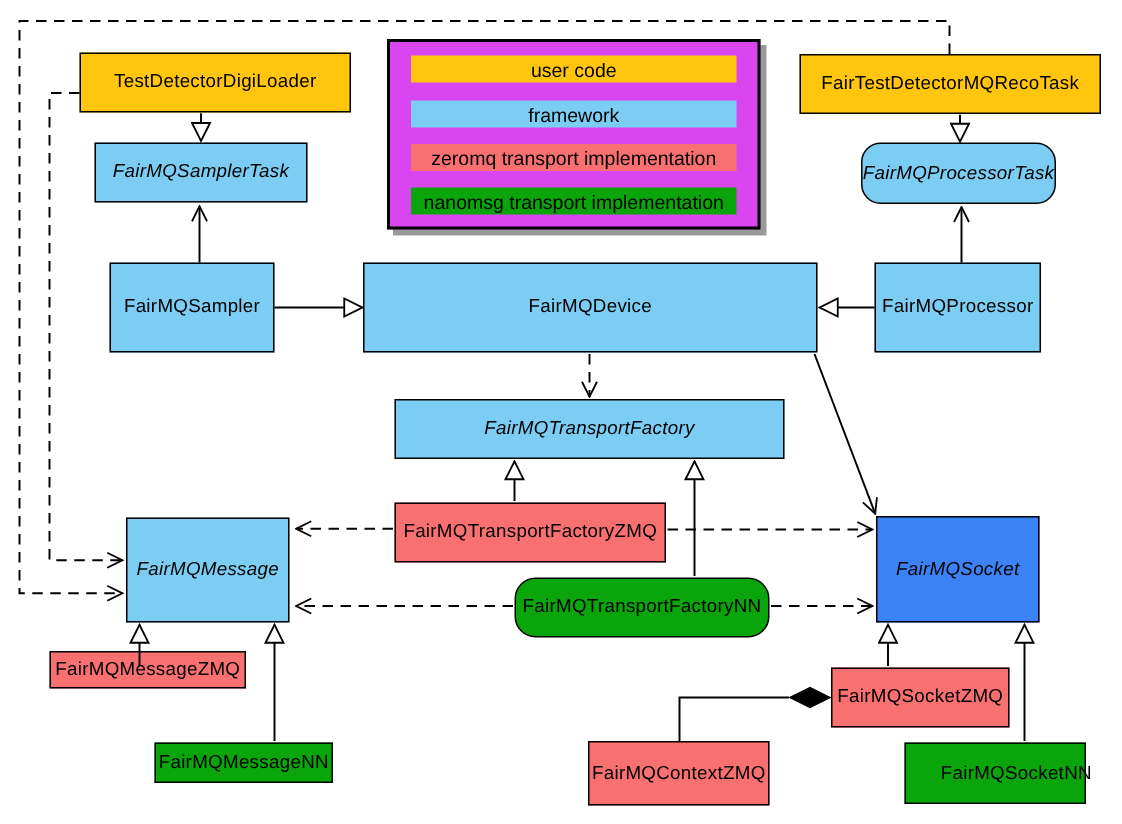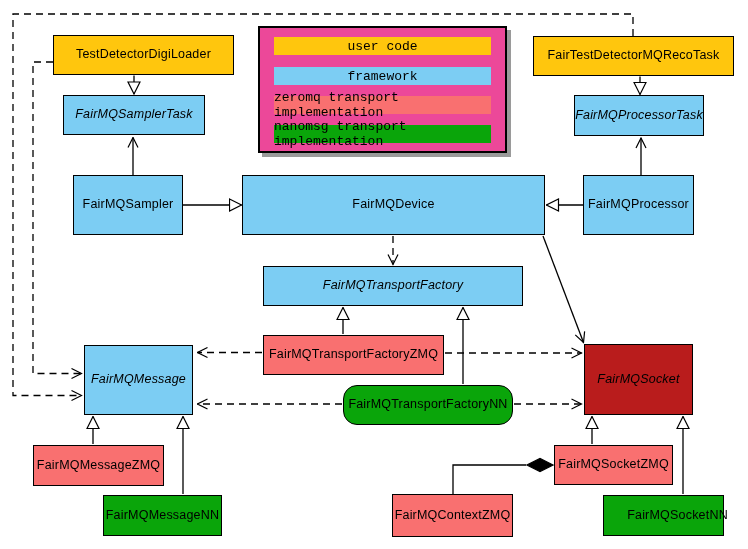--- a/index.html
+++ b/index.html
@@ -16,53 +16,53 @@
   .p2{left:63px;top:95px;width:142px;height:40px}
   .p3{left:574px;top:95px;width:130px;height:41px}
   .p4{left:73px;top:175px;width:110px;height:60px}
   .p5{left:242px;top:175px;width:303px;height:60px}
   .p6{left:583px;top:175px;width:111px;height:60px}
   .p7{left:263px;top:266px;width:260px;height:40px}
   .p8{left:263px;top:335px;width:181px;height:40px}
   .p9{left:343px;top:385px;width:170px;height:40px}
   .p10{left:84px;top:345px;width:109px;height:70px}
   .p11{left:584px;top:344px;width:109px;height:71px}
-  .p12{left:33px;top:445px;width:131px;height:41px}
-  .p13{left:103px;top:495px;width:119px;height:41px}
+  .p12{left:33px;top:434px;width:131px;height:25px}
+  .p13{left:103px;top:495px;width:119px;height:27px}
   .p14{left:554px;top:445px;width:119px;height:40px}
   .p15{left:603px;top:495px;width:121px;height:41px}
   .p16{left:392px;top:494px;width:121px;height:43px}
   
   .legend{position:absolute;left:258px;top:26px;width:249px;height:127px;
-          background:#ec4899;border:2px solid #000;box-sizing:border-box;
-          box-shadow:4px 4px 0 #9a9a9a;z-index:1;font-family:Liberation Mono, monospace;}
+          background:#d946ef;border:2px solid #000;box-sizing:border-box;
+          box-shadow:4px 4px 0 #9a9a9a;z-index:1;}
   .lbar{position:absolute;left:14px;width:217px;height:18px;
         display:flex;align-items:center;justify-content:center;
         font-size:13px;color:#000;}
   .l0{top:9px}.l1{top:39px}.l2{top:68px}.l3{top:97px}
   
   #edges{position:absolute;left:0;top:0;z-index:2;pointer-events:none;}
 </style>
 </head>
 <body>
 
 <div id="canvas">
 
   <div class="node p0" style="background: rgb(255, 198, 13);">TestDetectorDigiLoader</div>
   <div class="node p1" style="background: rgb(255, 198, 13);">FairTestDetectorMQRecoTask</div>
   <div class="node p2 abstract" style="background: rgb(124, 205, 243);">FairMQSamplerTask</div>
-  <div class="node p3 abstract" style="background: rgb(124, 205, 243);">FairMQProcessorTask</div>
+  <div class="node p3 abstract" style="background: rgb(124, 205, 243); border-radius: 13px;">FairMQProcessorTask</div>
   <div class="node p4" style="background: rgb(124, 205, 243);">FairMQSampler</div>
   <div class="node p5" style="background: rgb(124, 205, 243);">FairMQDevice</div>
   <div class="node p6" style="background: rgb(124, 205, 243);">FairMQProcessor</div>
   <div class="node p8" style="background: rgb(249, 112, 112);">FairMQTransportFactoryZMQ</div>
   <div class="node p7 abstract" style="background: rgb(124, 205, 243);">FairMQTransportFactory</div>
   <div class="node p9" style="background: rgb(10, 165, 10); border-radius: 14px;">FairMQTransportFactoryNN</div>
   <div class="node p10 abstract" style="background: rgb(124, 205, 243);">FairMQMessage</div>
-  <div class="node p11 abstract" style="background: #b91c1c;">FairMQSocket</div>
+  <div class="node p11 abstract" style="background: #3b82f6;">FairMQSocket</div>
   <div class="node p12" style="background: rgb(249, 112, 112);">FairMQMessageZMQ</div>
   <div class="node p13" style="background: rgb(10, 165, 10);">FairMQMessageNN</div>
   <div class="node p14" style="background: rgb(249, 112, 112);">FairMQSocketZMQ</div>
   <div class="node p15" style="background: rgb(10, 165, 10); padding-left: 28px;">FairMQSocketNN</div>
   <div class="node p16" style="background: rgb(249, 112, 112);">FairMQContextZMQ</div>
 
   <div class="legend">
     <div class="lbar l0" style="background: rgb(255, 198, 13);">user code</div>
     <div class="lbar l2" style="background: rgb(249, 112, 112);">zeromq transport implementation</div>
     <div class="lbar l1" style="background: rgb(124, 205, 243);">framework</div>

